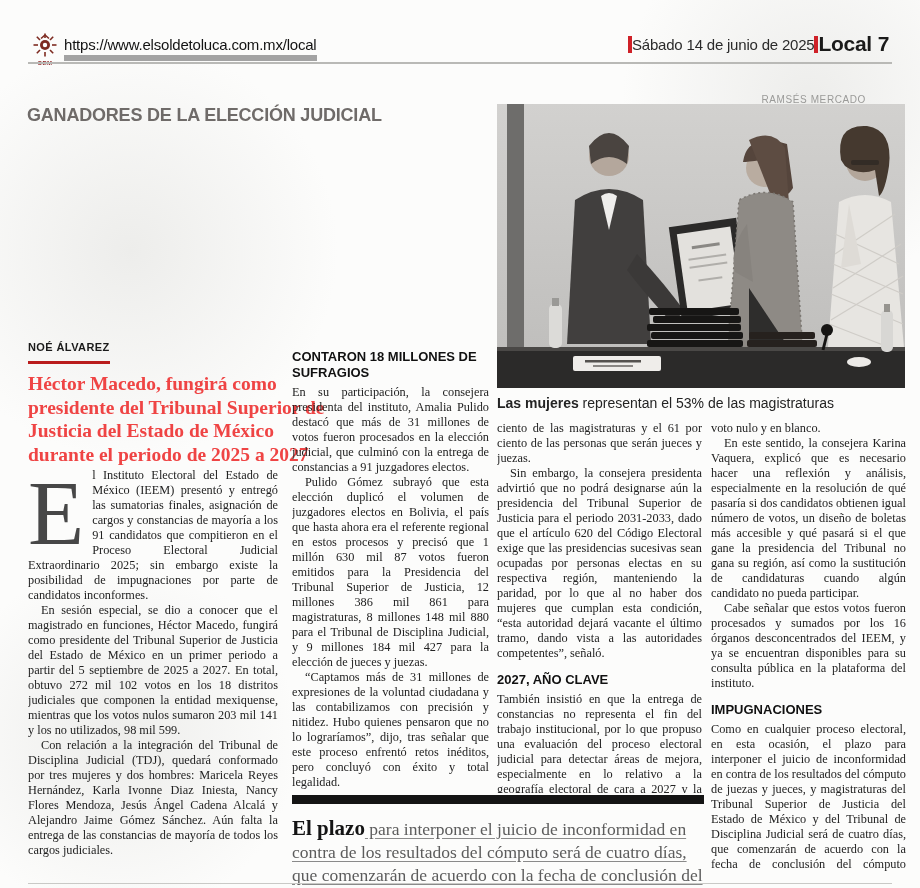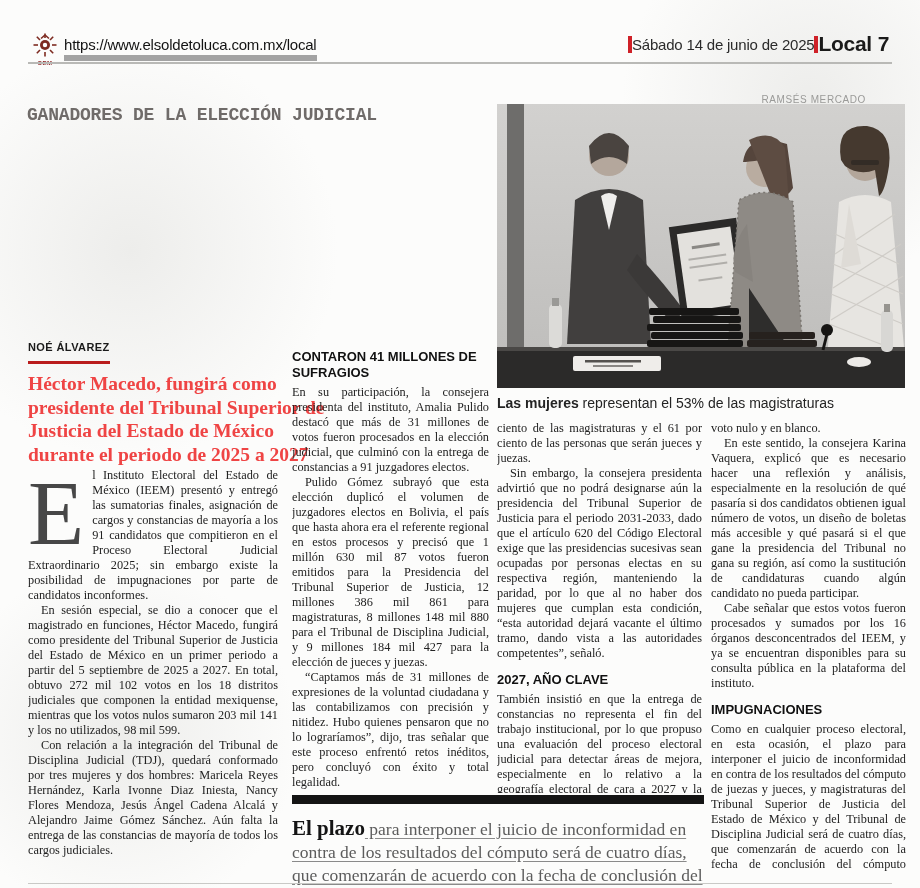--- a/index.html
+++ b/index.html
@@ -14,21 +14,21 @@
   .site-url{left:64px;top:36px;font-family:"Liberation Sans",sans-serif;font-size:15px;color:#131313;
             text-decoration:none;border-bottom:6px solid #a3a3a3;padding-bottom:2px;letter-spacing:-.2px;}
   .dateline{left:628px;top:32px;display:flex;align-items:center;font-family:"Liberation Sans",sans-serif;}
   .redbar{display:inline-block;width:4px;height:17px;background:#cf2128;}
   .date-text{font-size:15px;color:#2b2b2b;letter-spacing:-.2px;}
   .section-name{font-size:21px;font-weight:bold;color:#1a1a1a;letter-spacing:-.3px;}
   .page-num{font-size:21px;font-weight:bold;color:#1a1a1a;margin-left:6px;}
   .top-rule{left:28px;top:62px;width:864px;height:2px;background:#b9b9b6;}
   .bottom-rule{left:28px;top:883px;width:864px;height:1px;background:#c9c9c6;}
   
-  .kicker{left:27px;top:105px;font-family:Liberation Mono, monospace;font-weight:bold;font-size:18px;
+  .kicker{left:27px;top:105px;font-family:Liberation Sans, sans-serif;font-weight:bold;font-size:18px;
           color:#6f6b69;letter-spacing:-.2px;}
   .headline{left:24px;top:126px;width:478px;font-weight:bold;font-size:62px;line-height:73px;
             color:#151515;letter-spacing:-2px;}
   .byline{left:28px;top:341px;font-family:"Liberation Sans",sans-serif;font-weight:bold;font-size:11px;
           color:#1a1a1a;letter-spacing:.4px;border-bottom:3px solid #b91c1c;padding-bottom:8px;}
   .standfirst{left:28px;top:372px;width:312px;font-weight:bold;font-size:19.5px;line-height:23.5px;color:#ef4444;}
   
   .bodycol{font-size:12.3px;line-height:15px;text-align:justify;hyphens:auto;-webkit-hyphens:auto;color:#222;overflow:hidden;}
   .bodycol p{margin:0;}
   .bodycol p.ind{text-indent:13px;}
@@ -97,21 +97,21 @@
   <div class="abs byline">NOÉ ÁLVAREZ</div>
   <div class="abs standfirst">Héctor Macedo, fungirá como presidente del Tribunal Superior de Justicia del Estado de México durante el periodo de 2025 a 2027</div>
 
   <div class="abs bodycol col1">
     <p><span class="dropcap">E</span><span>l Instituto Electoral del Estado de México (IEEM) presentó y entregó las sumatorias finales, asignación de cargos y constancias de mayoría a los 91 candidatos que compitieron en el Proceso Electoral Judicial Extraordinario 2025; sin embargo existe la posibilidad de impugnaciones por parte de candidatos inconformes.</span></p>
     <p class="ind">En sesión especial, se dio a conocer que el magistrado en funciones, Héctor Macedo, fungirá como presidente del Tribunal Superior de Justicia del Estado de México en un primer periodo a partir del 5 septiembre de 2025 a 2027. En total, obtuvo 272 mil 102 votos en los 18 distritos judiciales que componen la entidad mexiquense, mientras que los votos nulos sumaron 203 mil 141 y los no utilizados, 98 mil 599.</p>
     <p class="ind">Con relación a la integración del Tribunal de Disciplina Judicial (TDJ), quedará conformado por tres mujeres y dos hombres: Maricela Reyes Hernández, Karla Ivonne Diaz Iniesta, Nancy Flores Mendoza, Jesús Ángel Cadena Alcalá y Alejandro Jaime Gómez Sánchez. Aún falta la entrega de las constancias de mayoría de todos los cargos judiciales.</p>
   </div>
 
   <div class="abs bodycol col2">
-    <h3 class="subhead">CONTARON 41 MILLONES DE SUFRAGIOS</h3>
+    <h3 class="subhead">CONTARON 18 MILLONES DE SUFRAGIOS</h3>
     <p>En su participación, la consejera presidenta del instituto, Amalia Pulido destacó que más de 31 millones de votos fueron procesados en la elección judicial, que culminó con la entrega de constancias a 91 juzgadores electos.</p>
     <p class="ind">Pulido Gómez subrayó que esta elección duplicó el volumen de juzgadores electos en Bolivia, el país que hasta ahora era el referente regional en estos procesos y precisó que 1 millón 630 mil 87 votos fueron emitidos para la Presidencia del Tribunal Superior de Justicia, 12 millones 386 mil 861 para magistraturas, 8 millones 148 mil 880 para el Tribunal de Disciplina Judicial, y 9 millones 184 mil 427 para la elección de jueces y juezas.</p>
     <p class="ind">“Captamos más de 31 millones de expresiones de la voluntad ciudadana y las contabilizamos con precisión y nitidez. Hubo quienes pensaron que no lo lograríamos”, dijo, tras señalar que este proceso enfrentó retos inéditos, pero concluyó con éxito y total legalidad.</p>
 
   </div>
 
   <div class="abs photo-credit">RAMSÉS MERCADO</div>
   <div class="abs photo-frame">
     <svg width="408" height="284" viewBox="0 0 408 284">
       <rect width="408" height="284" fill="#c9c8c6"></rect>

